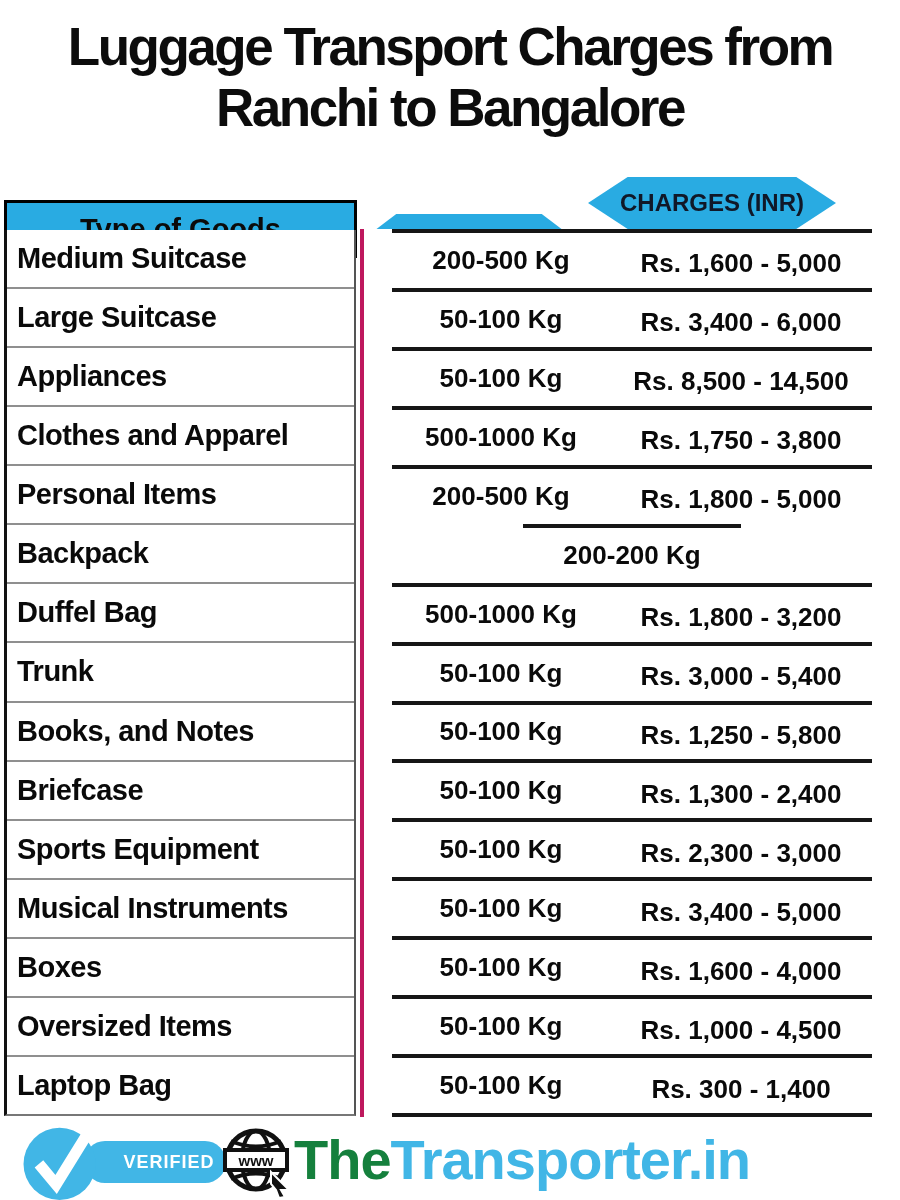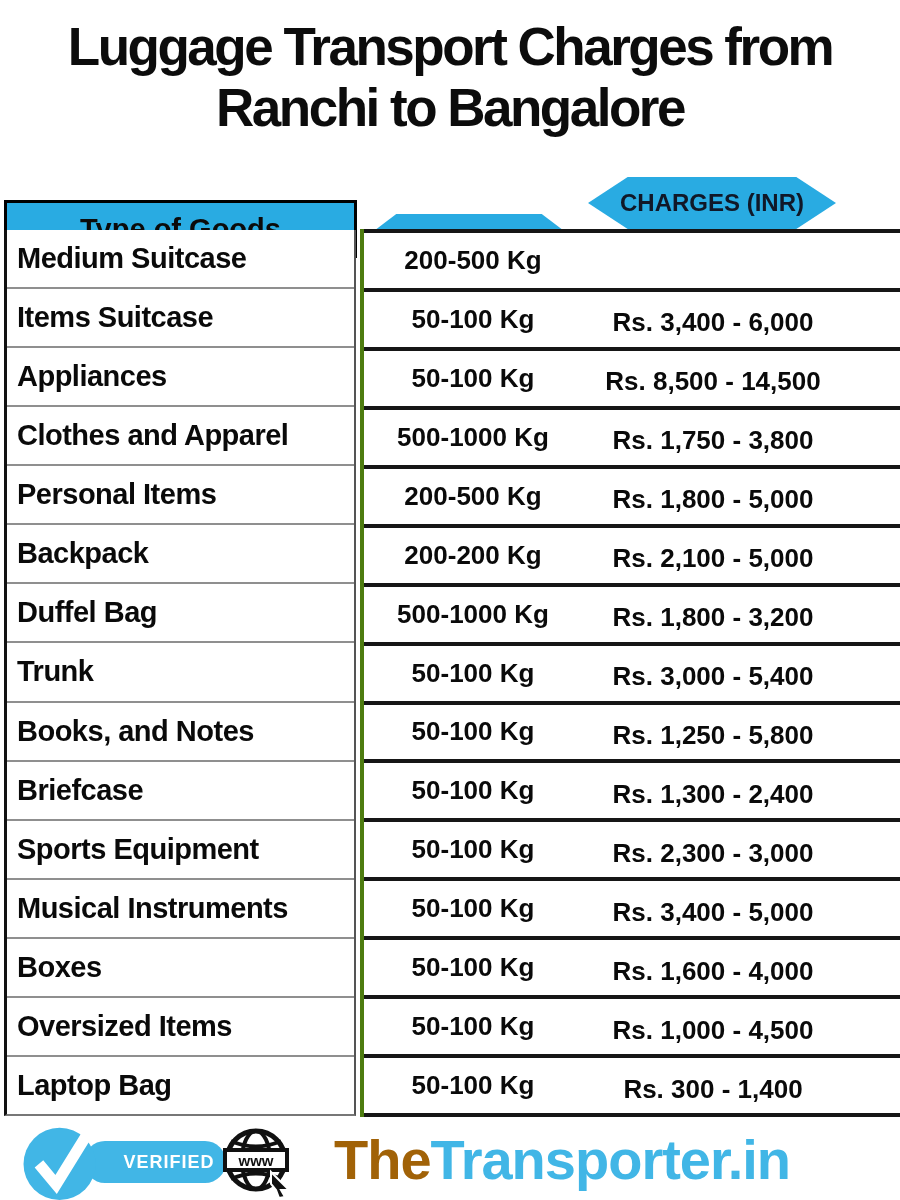--- a/index.html
+++ b/index.html
@@ -28,99 +28,99 @@
   .left-col { position:absolute; left:4px; top:230px; width:352px; height:886px;
               display:flex; flex-direction:column;
               border-left:3px solid #111; border-right:2px solid #555;
               border-bottom:2px solid #777; background:#fff; }
   .left-cell { flex:1; display:flex; align-items:center; padding-left:10px;
                border-bottom:2px solid #8f8f8f; font-size:29px; font-weight:700;
                color:#0a0a0a; letter-spacing:-0.5px; }
   .left-cell:last-child { border-bottom:none; }
 
   .right-col { position:absolute; left:360px; top:229px; width:540px; height:888px;
-               display:flex; flex-direction:column; border-left:4px solid #4d7c0f;
-               background:#fff; }
+               display:flex; flex-direction:column; border-left:4px solid #be185d;
+               background:#fff;align-items:center; }
   .right-row { flex:1; display:flex; align-items:stretch; border-top:4px solid #161616; }
   .right-row:last-child { border-bottom:4px solid #161616; }
   .w-cell { width:218px; display:flex; align-items:center; justify-content:center;
             font-size:26px; font-weight:700; color:#0a0a0a; }
   .c-cell { width:262px; display:flex; align-items:center; justify-content:center;
             font-size:26px; font-weight:700; color:#0a0a0a; padding-top:7px; }
 
   
   .verified-badge { position:absolute; left:20px; top:1121px; width:206px; height:79px; }
   .verified-pill { position:absolute; left:64px; top:20px; width:142px; height:42px;
                    border-radius:22px; background:#41B6E6; display:flex;
                    align-items:center; justify-content:center; padding-left:28px;
                    color:#fff; font-size:18px; font-weight:700; letter-spacing:1px; }
   .verified-circle { position:absolute; left:0; top:0; width:86px; height:79px; }
 
   .globe { position:absolute; left:221px; top:1126px; width:74px; height:72px; }
 
   .brand { position:absolute; left:294px; top:1130px; font-size:56px; font-weight:700;
            letter-spacing:-1px; white-space:nowrap; line-height:60px; }
-  .brand .p1 { color:#a16207;margin-left:40px; }
+  .brand .p1 { color:#15803d; }
   .brand .p2 { color:#41B6E6; }
 </style>
 </head>
 <body>
 
 <div class="page">
 
   <div class="title">
     <span style="display:block">Luggage Transport Charges from</span>
     <span style="display:block">Ranchi to Bangalore</span>
   </div>
 
   <div class="goods-header">Type of Goods</div>
   <div class="hex weight">WEIGHT</div>
   <div class="hex charges">CHARGES (INR)</div>
 
   <div class="left-col">
     <div class="left-cell">Medium Suitcase</div>
-    <div class="left-cell">Items Suitcase</div>
+    <div class="left-cell">Large Suitcase</div>
     <div class="left-cell">Appliances</div>
     <div class="left-cell">Clothes and Apparel</div>
     <div class="left-cell">Personal Items</div>
     <div class="left-cell">Backpack</div>
     <div class="left-cell">Duffel Bag</div>
     <div class="left-cell">Trunk</div>
     <div class="left-cell">Books, and Notes</div>
     <div class="left-cell">Briefcase</div>
     <div class="left-cell">Sports Equipment</div>
     <div class="left-cell">Musical Instruments</div>
     <div class="left-cell">Boxes</div>
     <div class="left-cell">Oversized Items</div>
     <div class="left-cell">Laptop Bag</div>
   </div>
 
   <div class="right-col">
     <div class="right-row">
       <div class="w-cell">200-500 Kg</div>
+      <div class="c-cell">Rs. 1,600 - 5,000</div>
     </div>
     <div class="right-row">
       <div class="w-cell">50-100 Kg</div>
       <div class="c-cell">Rs. 3,400 - 6,000</div>
     </div>
     <div class="right-row">
       <div class="w-cell">50-100 Kg</div>
       <div class="c-cell">Rs. 8,500 - 14,500</div>
     </div>
     <div class="right-row">
       <div class="w-cell">500-1000 Kg</div>
       <div class="c-cell">Rs. 1,750 - 3,800</div>
     </div>
     <div class="right-row">
       <div class="w-cell">200-500 Kg</div>
       <div class="c-cell">Rs. 1,800 - 5,000</div>
     </div>
     <div class="right-row">
       <div class="w-cell">200-200 Kg</div>
-      <div class="c-cell">Rs. 2,100 - 5,000</div>
     </div>
     <div class="right-row">
       <div class="w-cell">500-1000 Kg</div>
       <div class="c-cell">Rs. 1,800 - 3,200</div>
     </div>
     <div class="right-row">
       <div class="w-cell">50-100 Kg</div>
       <div class="c-cell">Rs. 3,000 - 5,400</div>
     </div>
     <div class="right-row">

